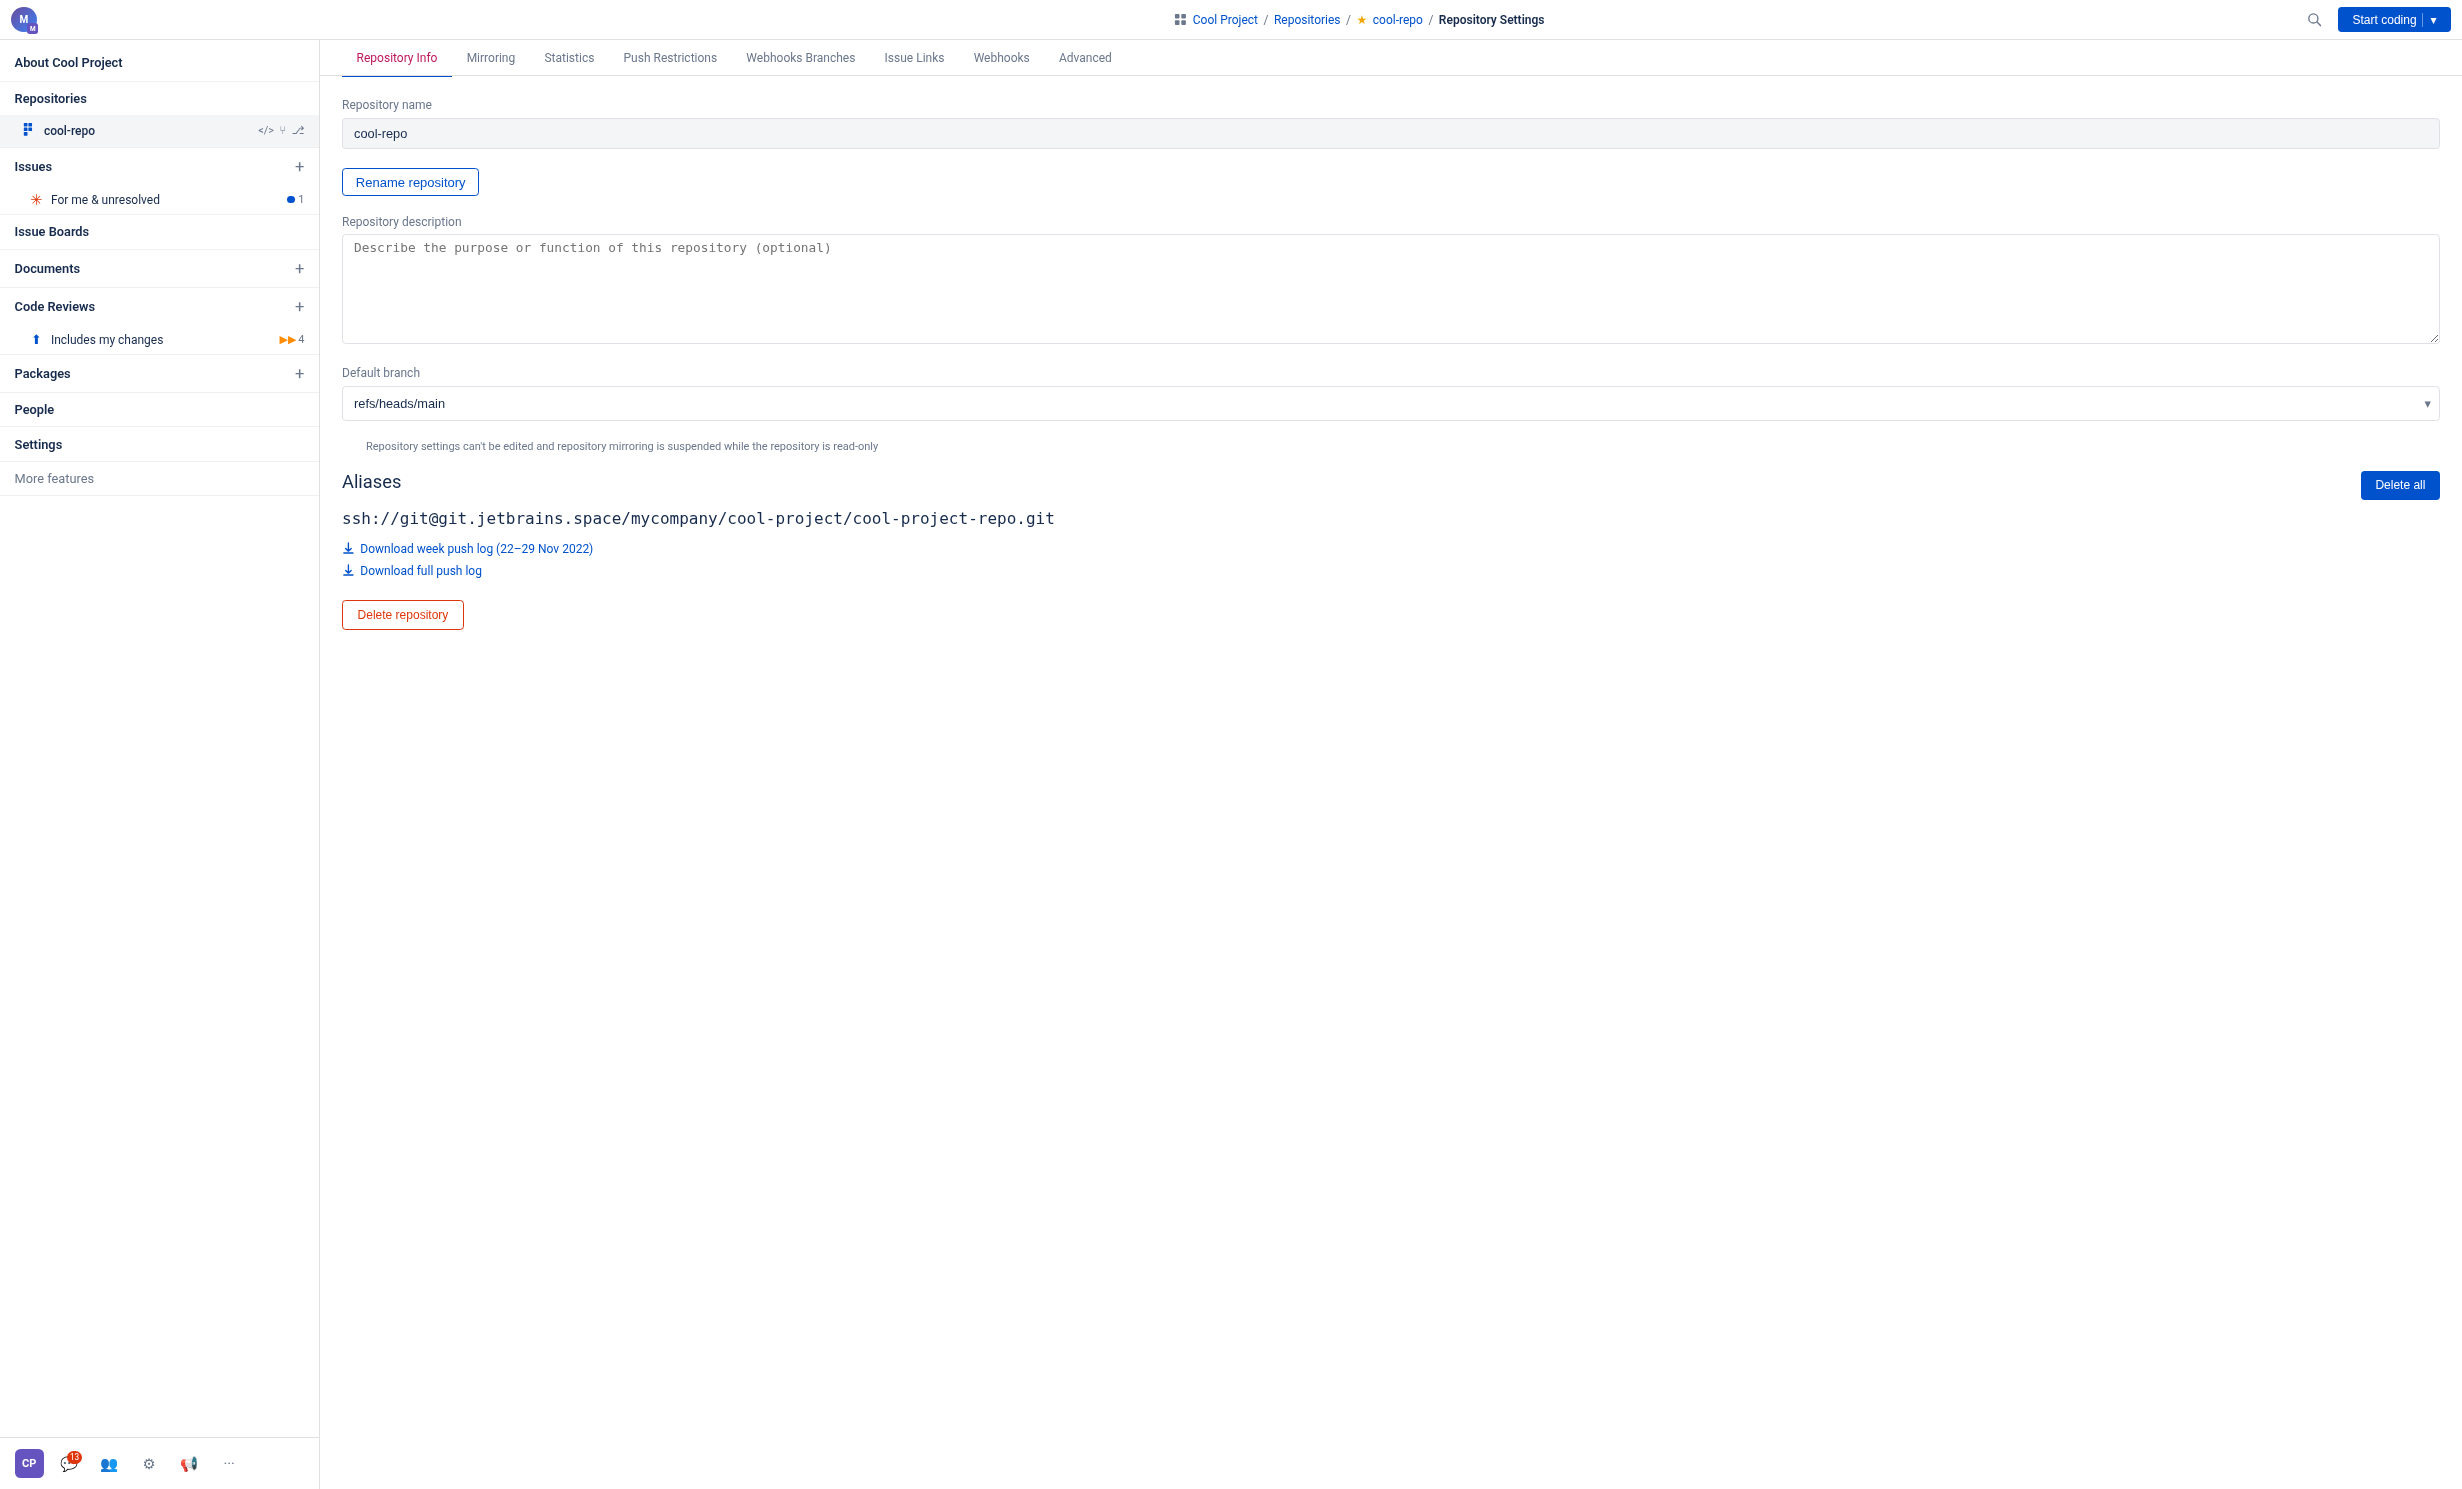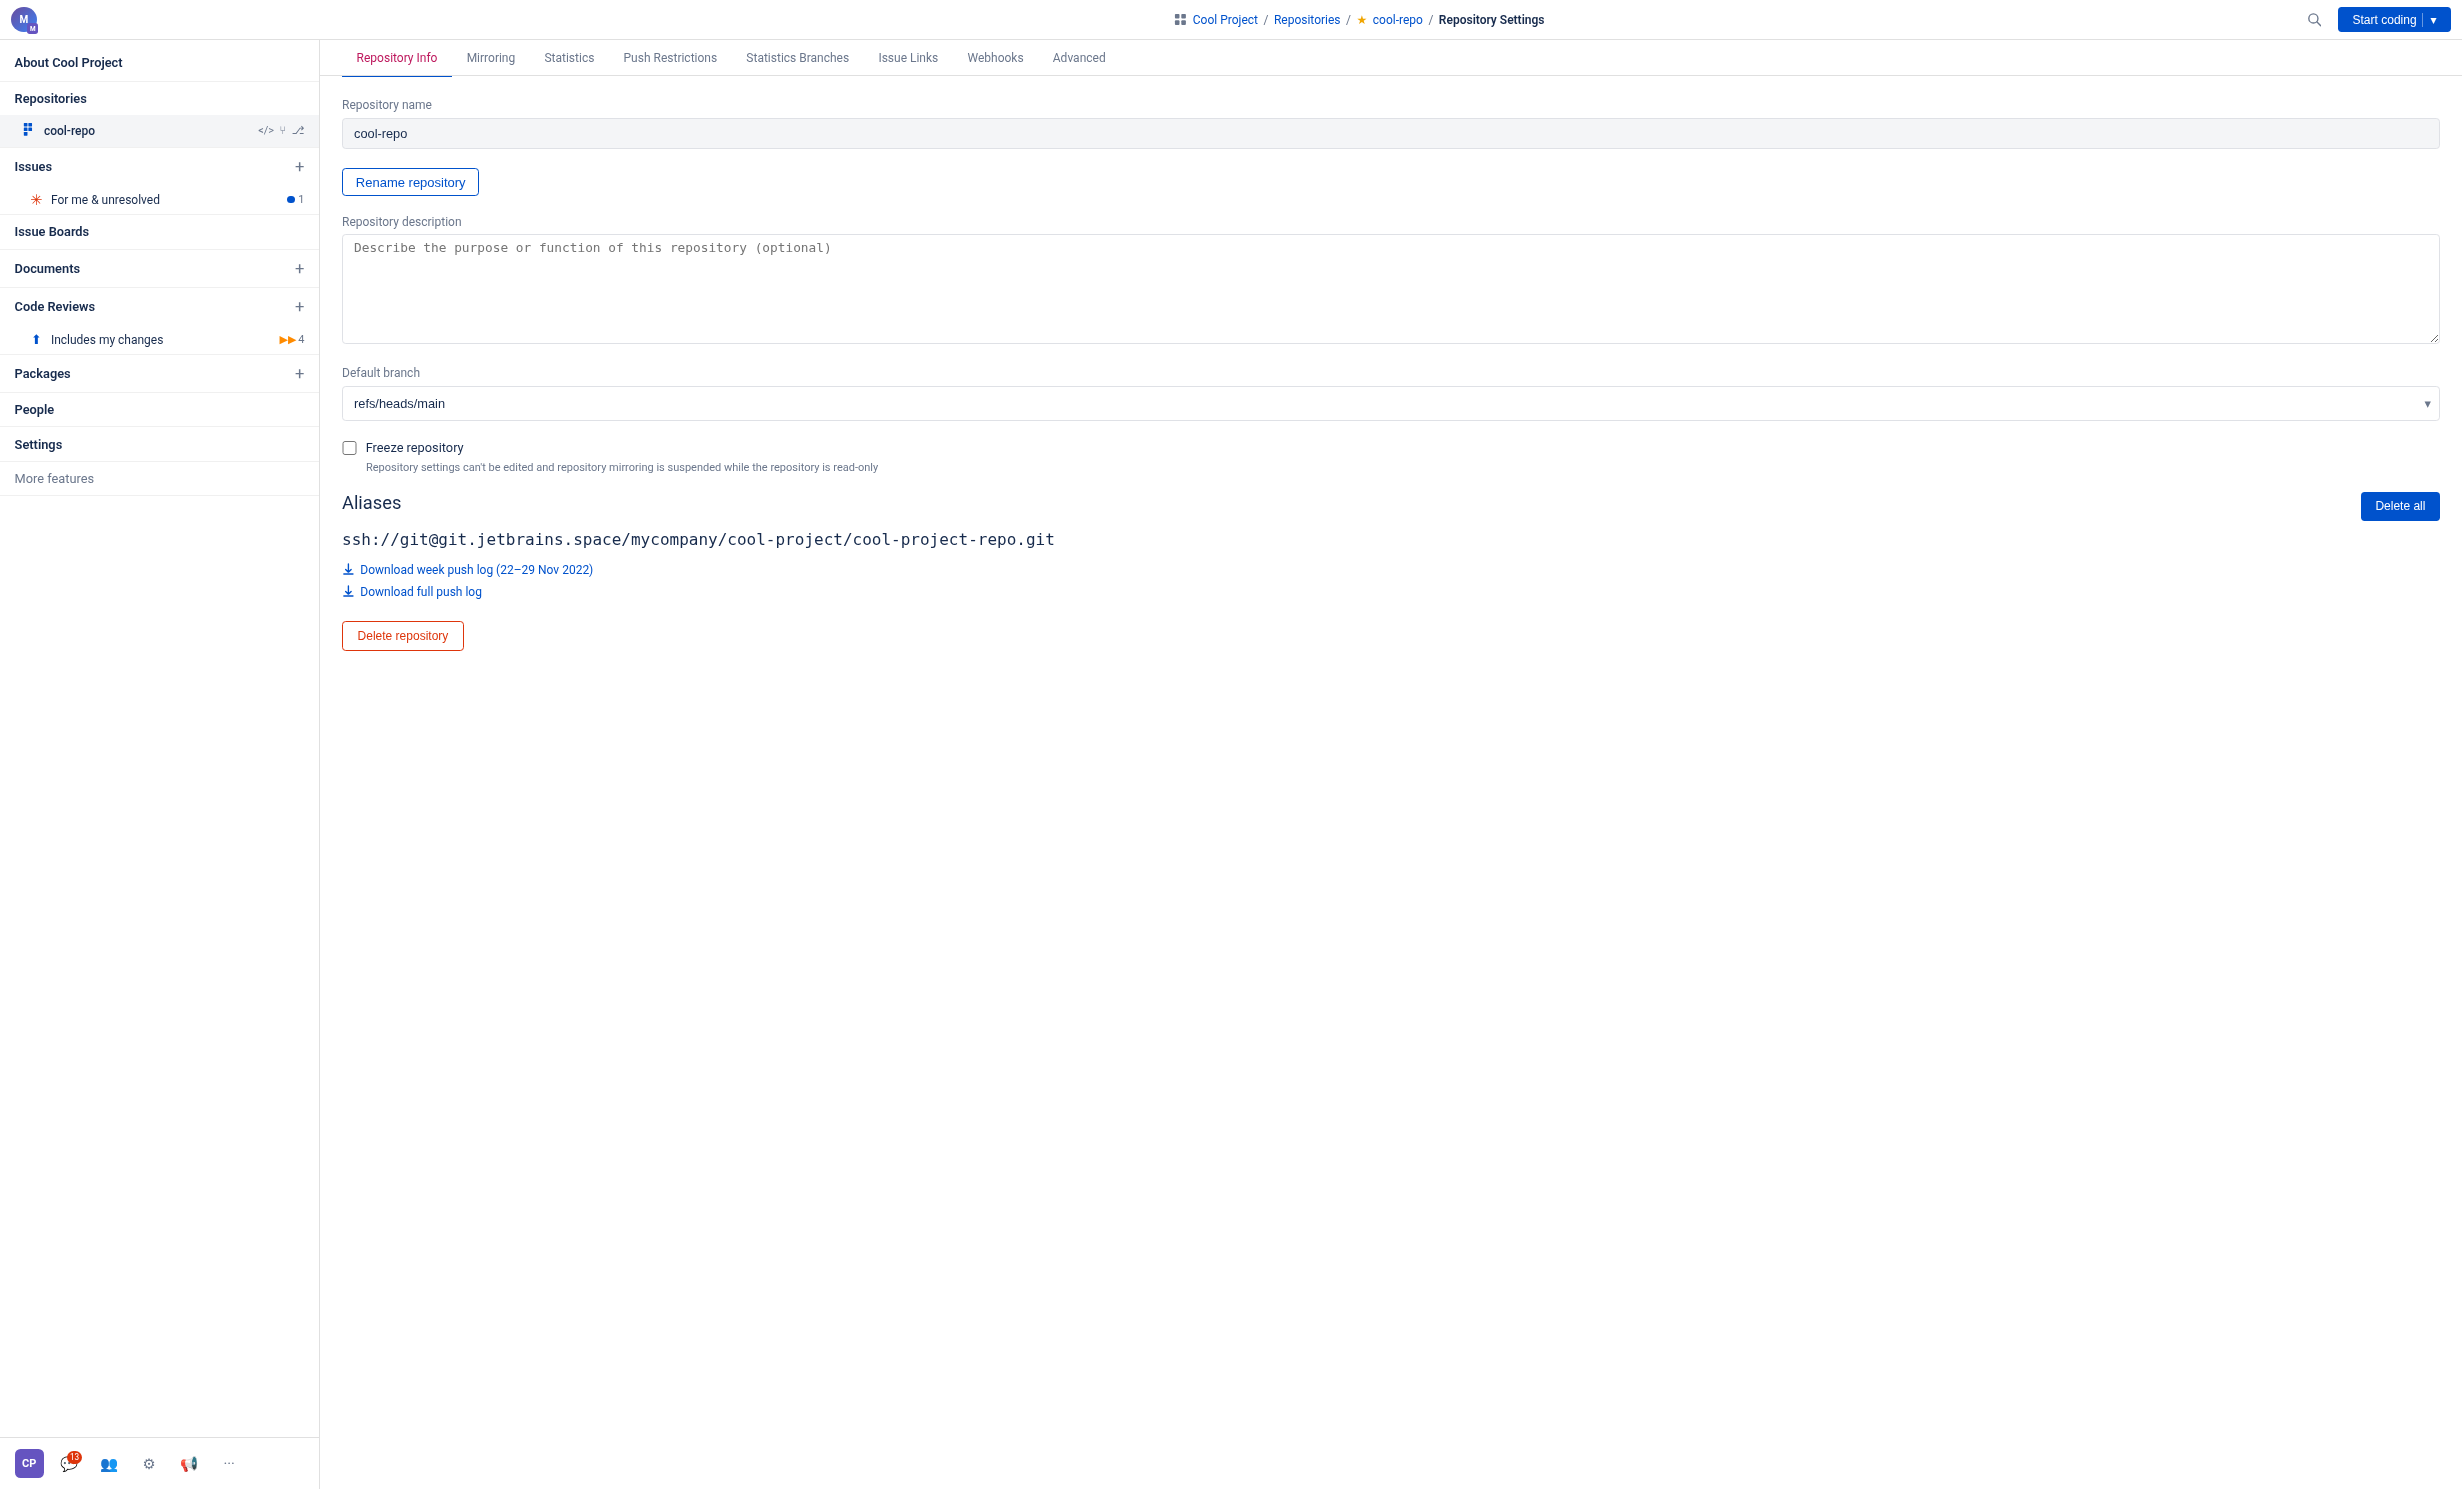--- a/index.html
+++ b/index.html
@@ -230,21 +230,21 @@
     </div>
   </div>
 
   <div class="content">
 
     <div class="tabs">
       <div class="tab active">Repository Info</div>
       <div class="tab">Mirroring</div>
       <div class="tab">Statistics</div>
       <div class="tab">Push Restrictions</div>
-      <div class="tab">Statistics Branches</div>
+      <div class="tab">Webhooks Branches</div>
       <div class="tab">Issue Links</div>
       <div class="tab">Webhooks</div>
       <div class="tab">Advanced</div>
     </div>
 
     <div class="content-body">
 
       
       <div class="form-group">
         <label class="form-label">Repository name</label>
@@ -264,24 +264,20 @@
         <label class="form-label">Default branch</label>
         <div class="select-wrapper">
           <select class="form-select">
             <option>refs/heads/main</option>
           </select>
           <span class="select-arrow">▾</span>
         </div>
       </div>
 
       
-      <div class="checkbox-row">
-        <input type="checkbox" class="checkbox-input" style="">
-        <label class="checkbox-label">Freeze repository</label>
-      </div>
       <div class="checkbox-help">Repository settings can't be edited and repository mirroring is suspended while the repository is read-only</div>
 
       
       <div class="aliases-row">
         <h2 class="section-heading">Aliases</h2>
         <button class="delete-all-btn">Delete all</button>
       </div>
       <div class="alias-url">ssh://git@git.jetbrains.space/mycompany/cool-project/cool-project-repo.git</div>
 
       

